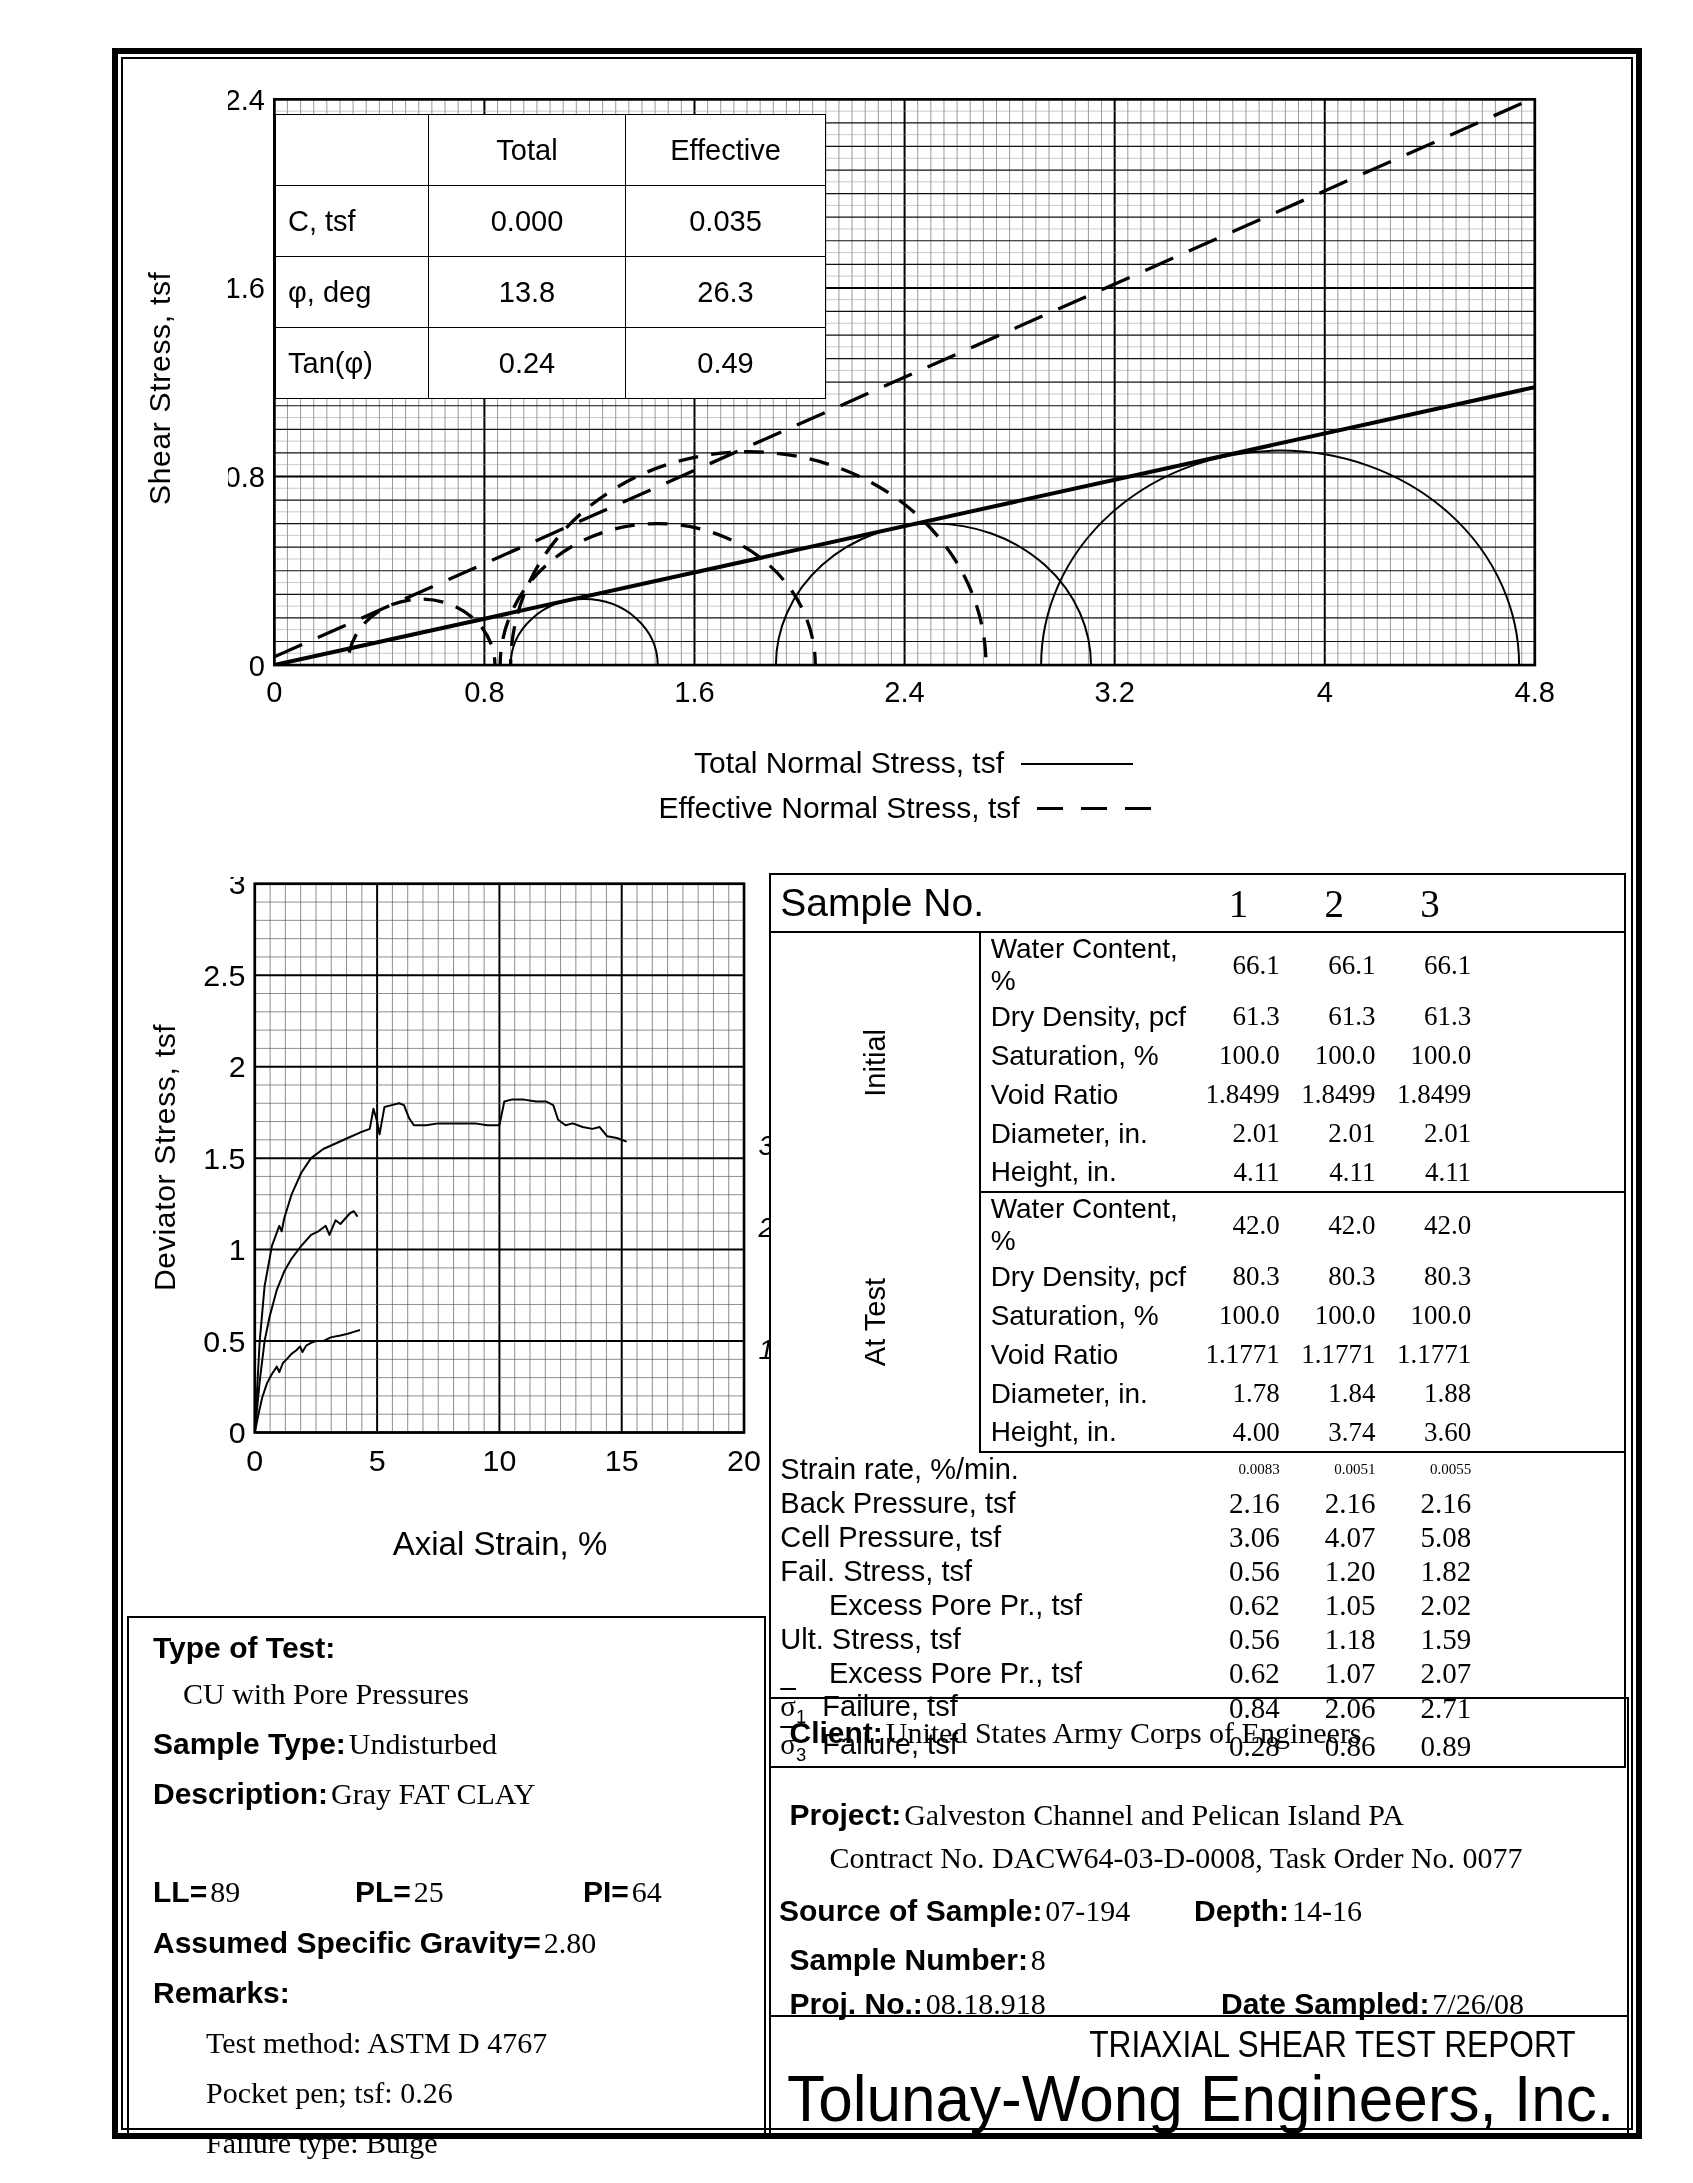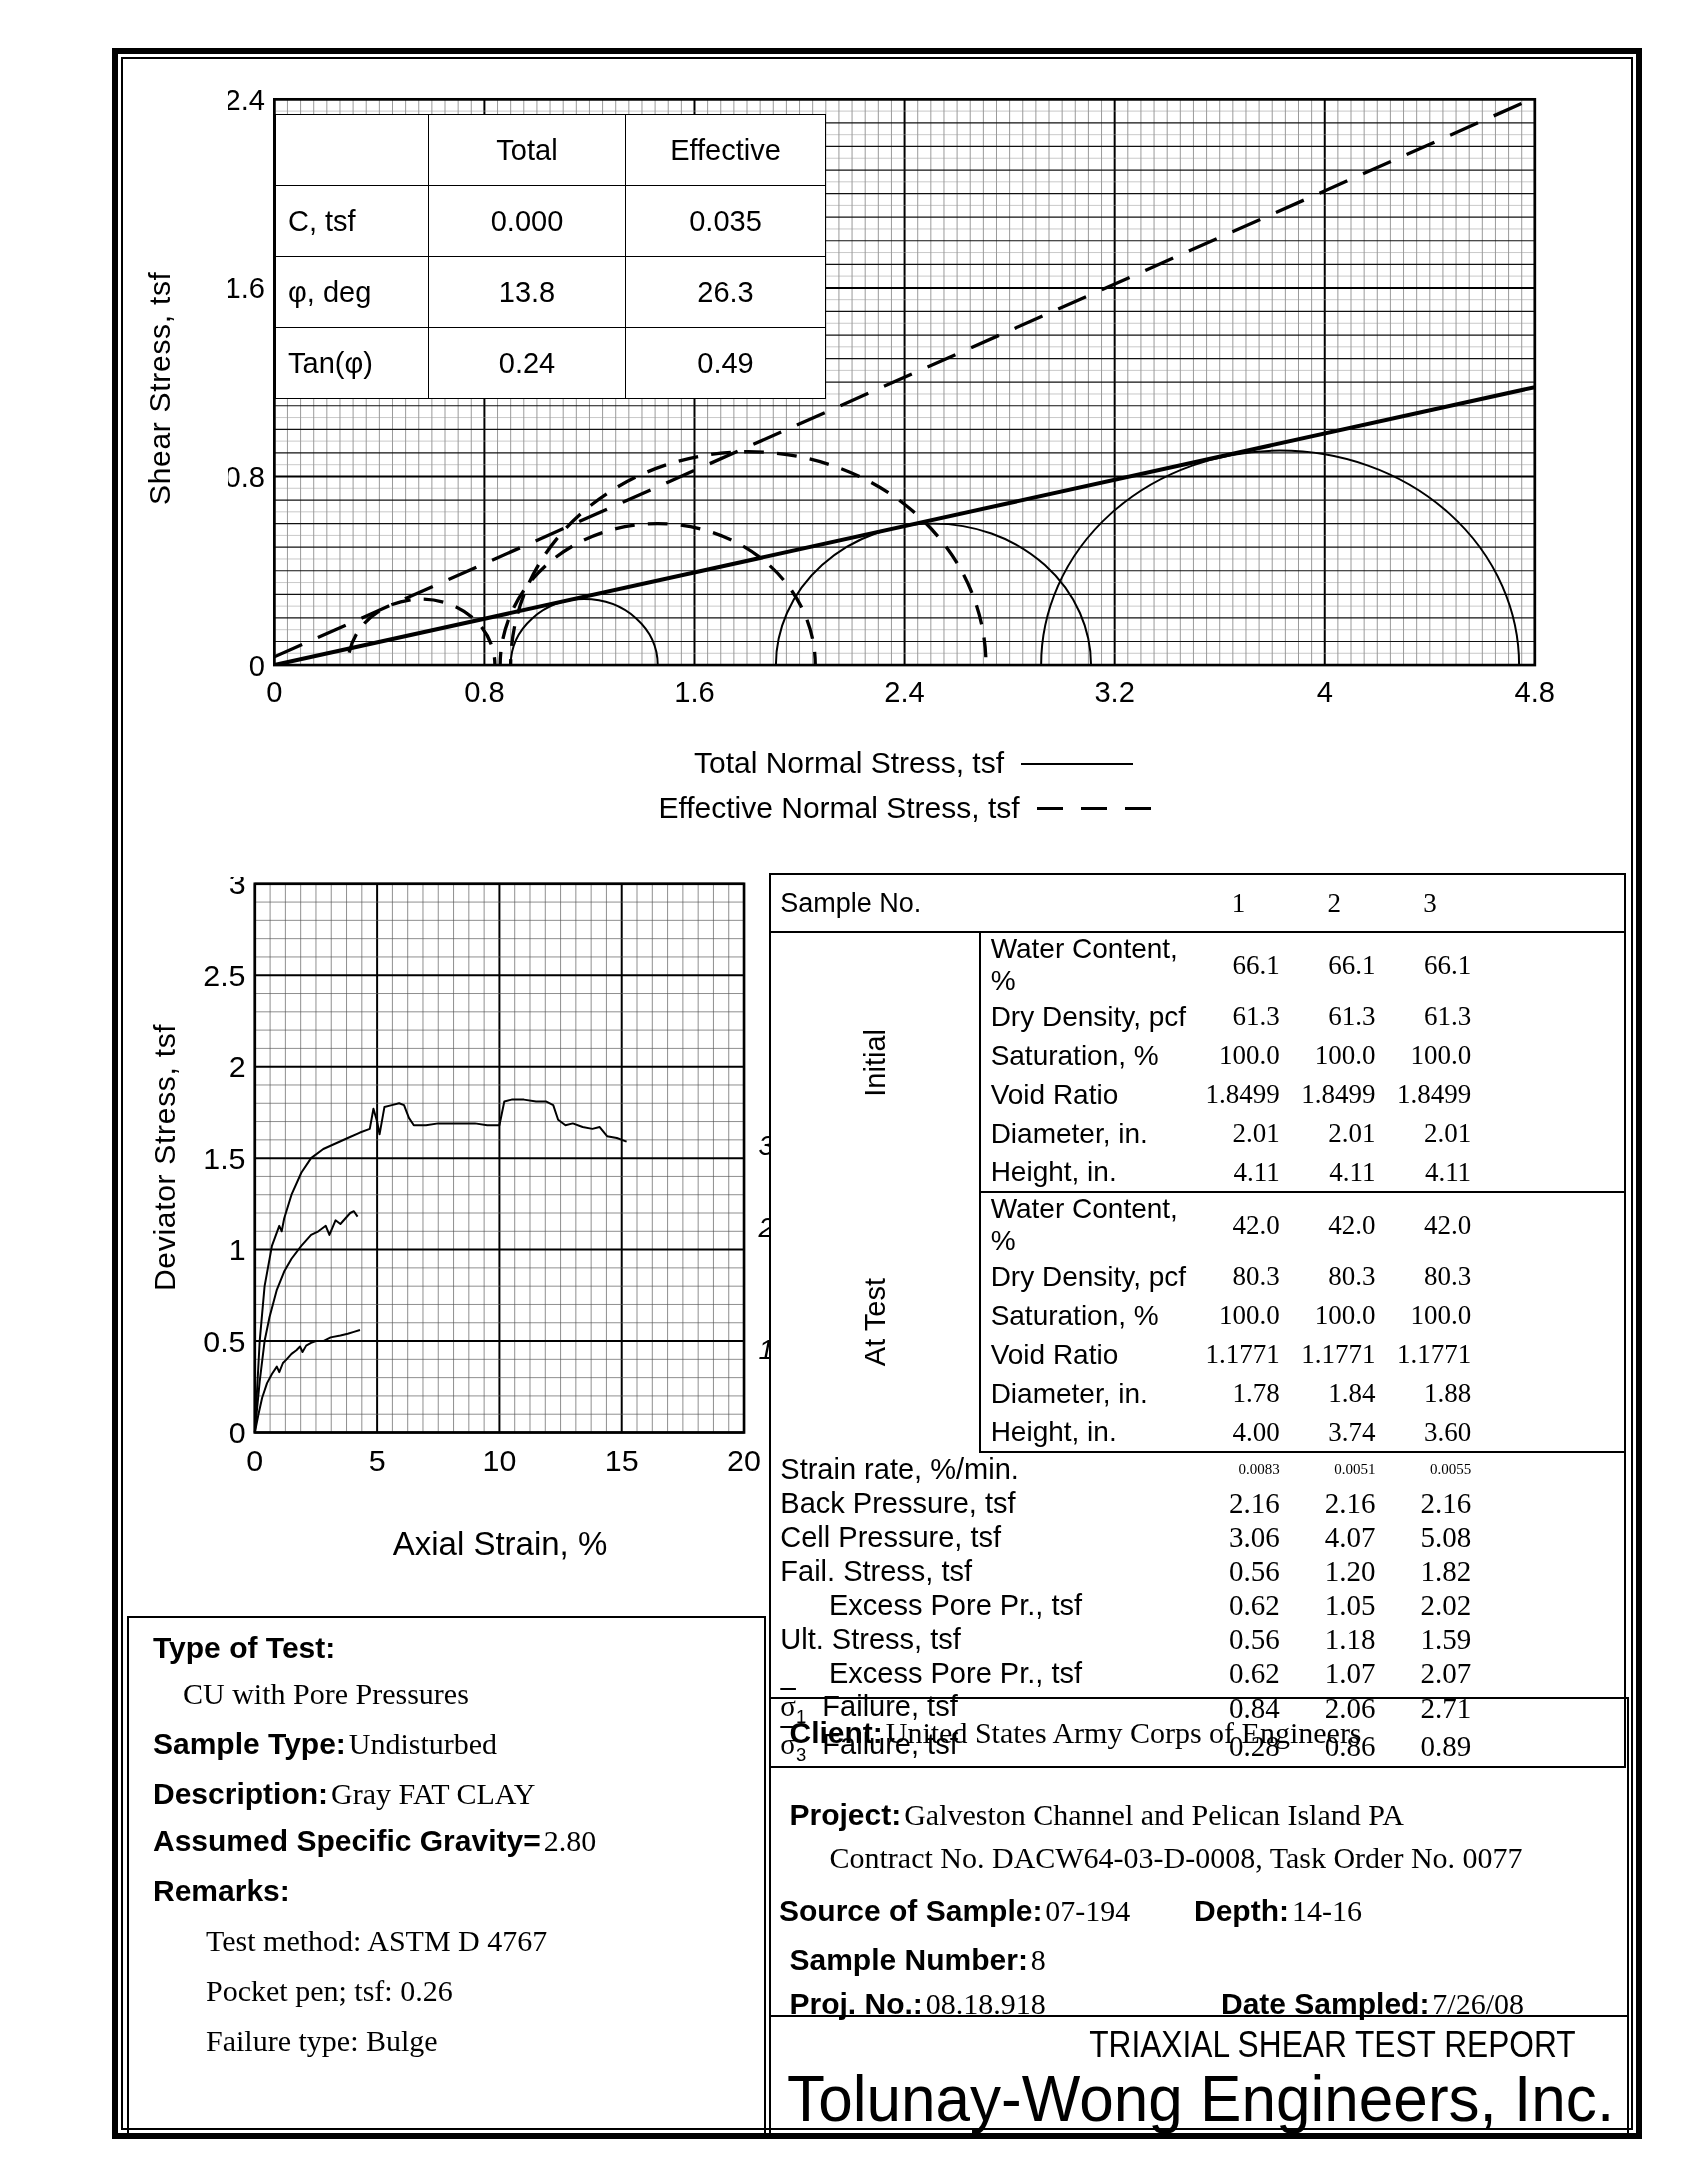--- a/index.html
+++ b/index.html
@@ -21,21 +21,21 @@
   .ls{display:inline-block;width:112px;height:0;border-top:2.6px solid #000;vertical-align:8px;margin-left:17px;}
   .ld{display:inline-block;width:132px;height:2.6px;vertical-align:8px;margin-left:17px;
       background:repeating-linear-gradient(90deg,#000 0 26.5px,transparent 26.5px 44px);}
   
   .sample-table{position:absolute;left:769px;top:873px;width:857px;border-collapse:collapse;table-layout:fixed;border:2.6px solid #000;background:#fff;}
   .sample-table td{font-size:28px;vertical-align:middle;box-sizing:border-box;padding:0;}
   .sample-table td.gcol{width:46px;border-right:2px solid #000;}
   .sample-table td.lbl{width:400px;padding-left:9.3px;}
   .sample-table td.val{width:91px;text-align:right;padding-right:6.6px;font-family:"Liberation Serif",serif;font-size:27px;}
   .sample-table td.fill{width:140px;}
-  .sample-table tr.hdr td{height:58px;border-bottom:2.6px solid #000;font-size:27px;}
+  .sample-table tr.hdr td{height:58px;border-bottom:2.6px solid #000;font-size:39px;}
   .sample-table tr.hdr td.val{font-family:"Liberation Serif",serif;text-align:center;padding-right:0;}
   .sample-table tr.grow td{height:39px;}
   .sample-table tr.gend td{border-bottom:2.6px solid #000;}
   .sample-table tr.xrow td{height:34px;font-size:29px;}
   .sample-table tr.xrow td.sm{font-size:15px;}
   .sample-table td.ind{padding-left:58px;}
   .rot{writing-mode:vertical-rl;transform:rotate(180deg);font-size:29px;text-align:center;margin:0 auto;display:block;}
   .ovl{text-decoration:overline;font-family:"Liberation Serif",serif;}
   .sample-table sub{font-size:18.5px;}
   
@@ -516,20 +516,25 @@
         <td class="fill"></td>
       </tr>
     </tbody>
 </table>
 
 <div class="info-box">
   <div class="ln b" style="margin-top:13.2px;">Type of Test:</div>
   <div class="ln sv" style="margin-left:30px;margin-top:12px;">CU with Pore Pressures</div>
   <div class="ln"><span class="b">Sample Type:</span> <span class="sv">Undisturbed</span></div>
   <div class="ln"><span class="b">Description:</span> <span class="sv">Gray FAT CLAY</span></div>
+  <div class="ln" style="margin-top:64px;position:relative;height:38px;">
+    <span style="position:absolute;left:0;"><span class="b">LL=</span> <span class="sv">89</span></span>
+    <span style="position:absolute;left:202px;"><span class="b">PL=</span> <span class="sv">25</span></span>
+    <span style="position:absolute;left:430px;"><span class="b">PI=</span> <span class="sv">64</span></span>
+  </div>
   <div class="ln" style="margin-top:13.2px;"><span class="b">Assumed Specific Gravity=</span> <span class="sv">2.80</span></div>
   <div class="ln b">Remarks:</div>
   <div class="ln sv" style="margin-left:53px;">Test method: ASTM D 4767</div>
   <div class="ln sv" style="margin-left:53px;">Pocket pen; tsf: 0.26</div>
   <div class="ln sv" style="margin-left:53px;">Failure type: Bulge</div>
 </div>
 
 <div class="client-box">
   <div class="pad" style="margin-top:17px;"><span class="b">Client:</span> <span class="sv">United States Army Corps of Engineers</span></div>
   <div class="pad" style="margin-top:48px;"><span class="b">Project:</span> <span class="sv">Galveston Channel and Pelican Island PA</span></div>

